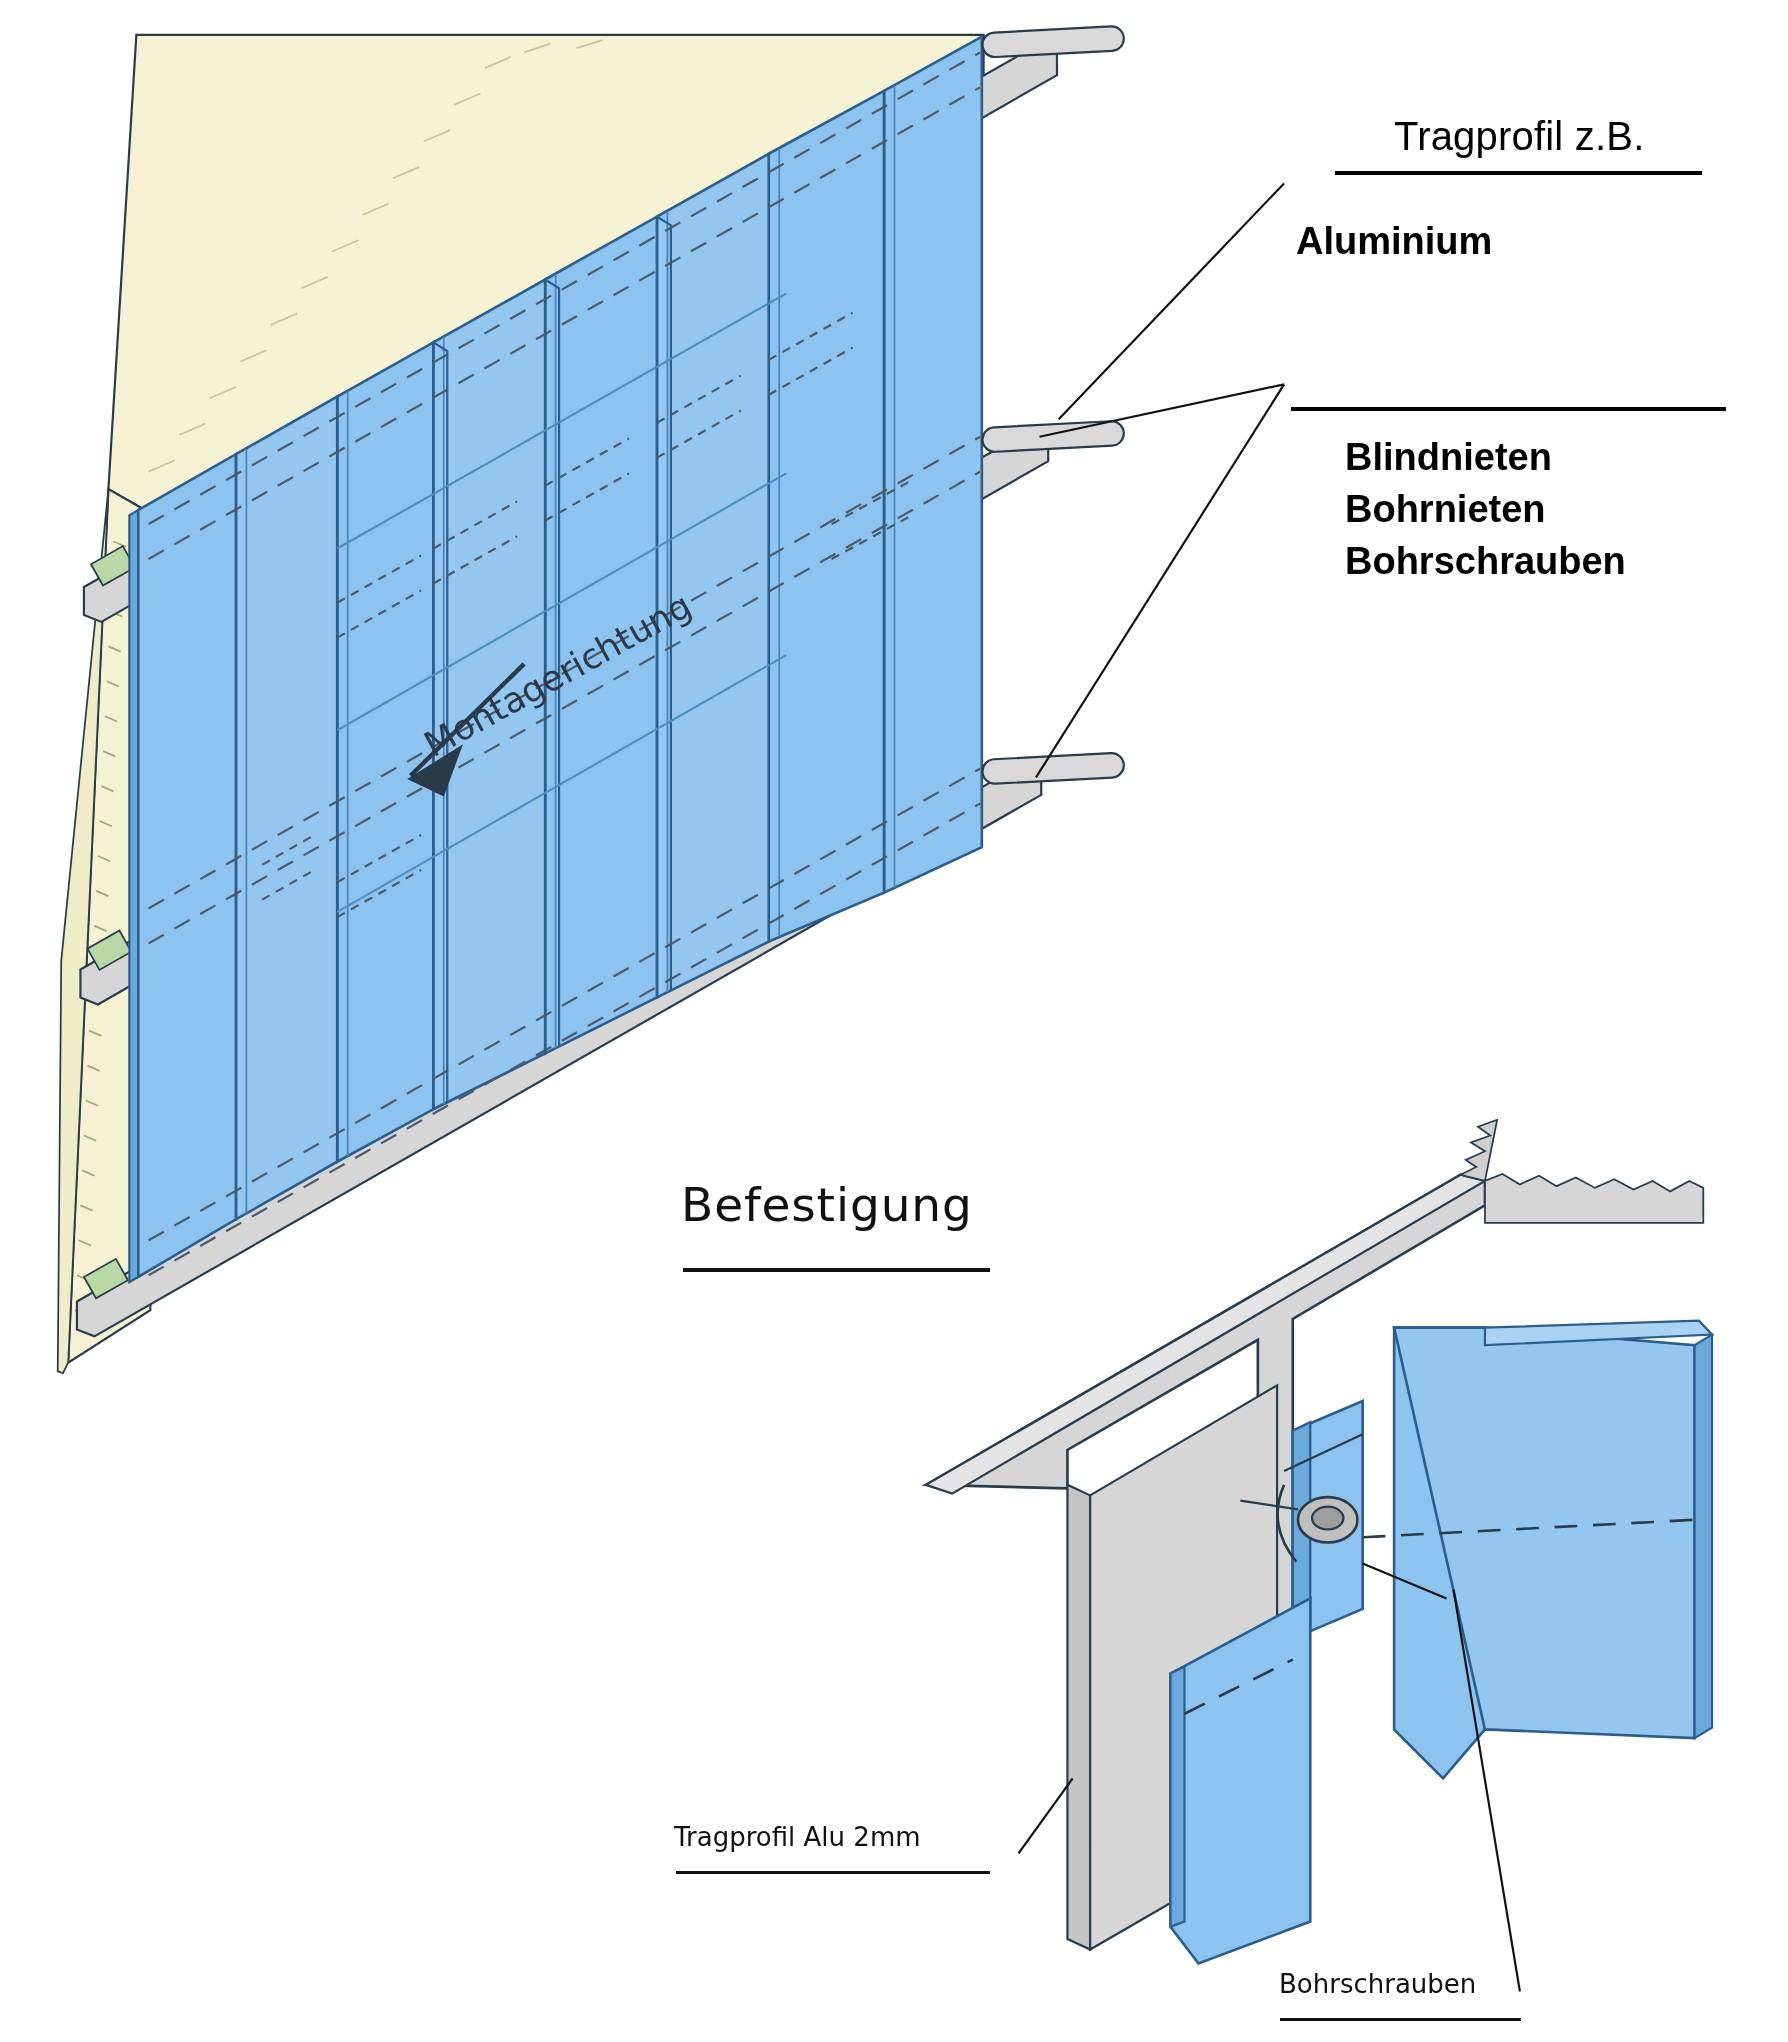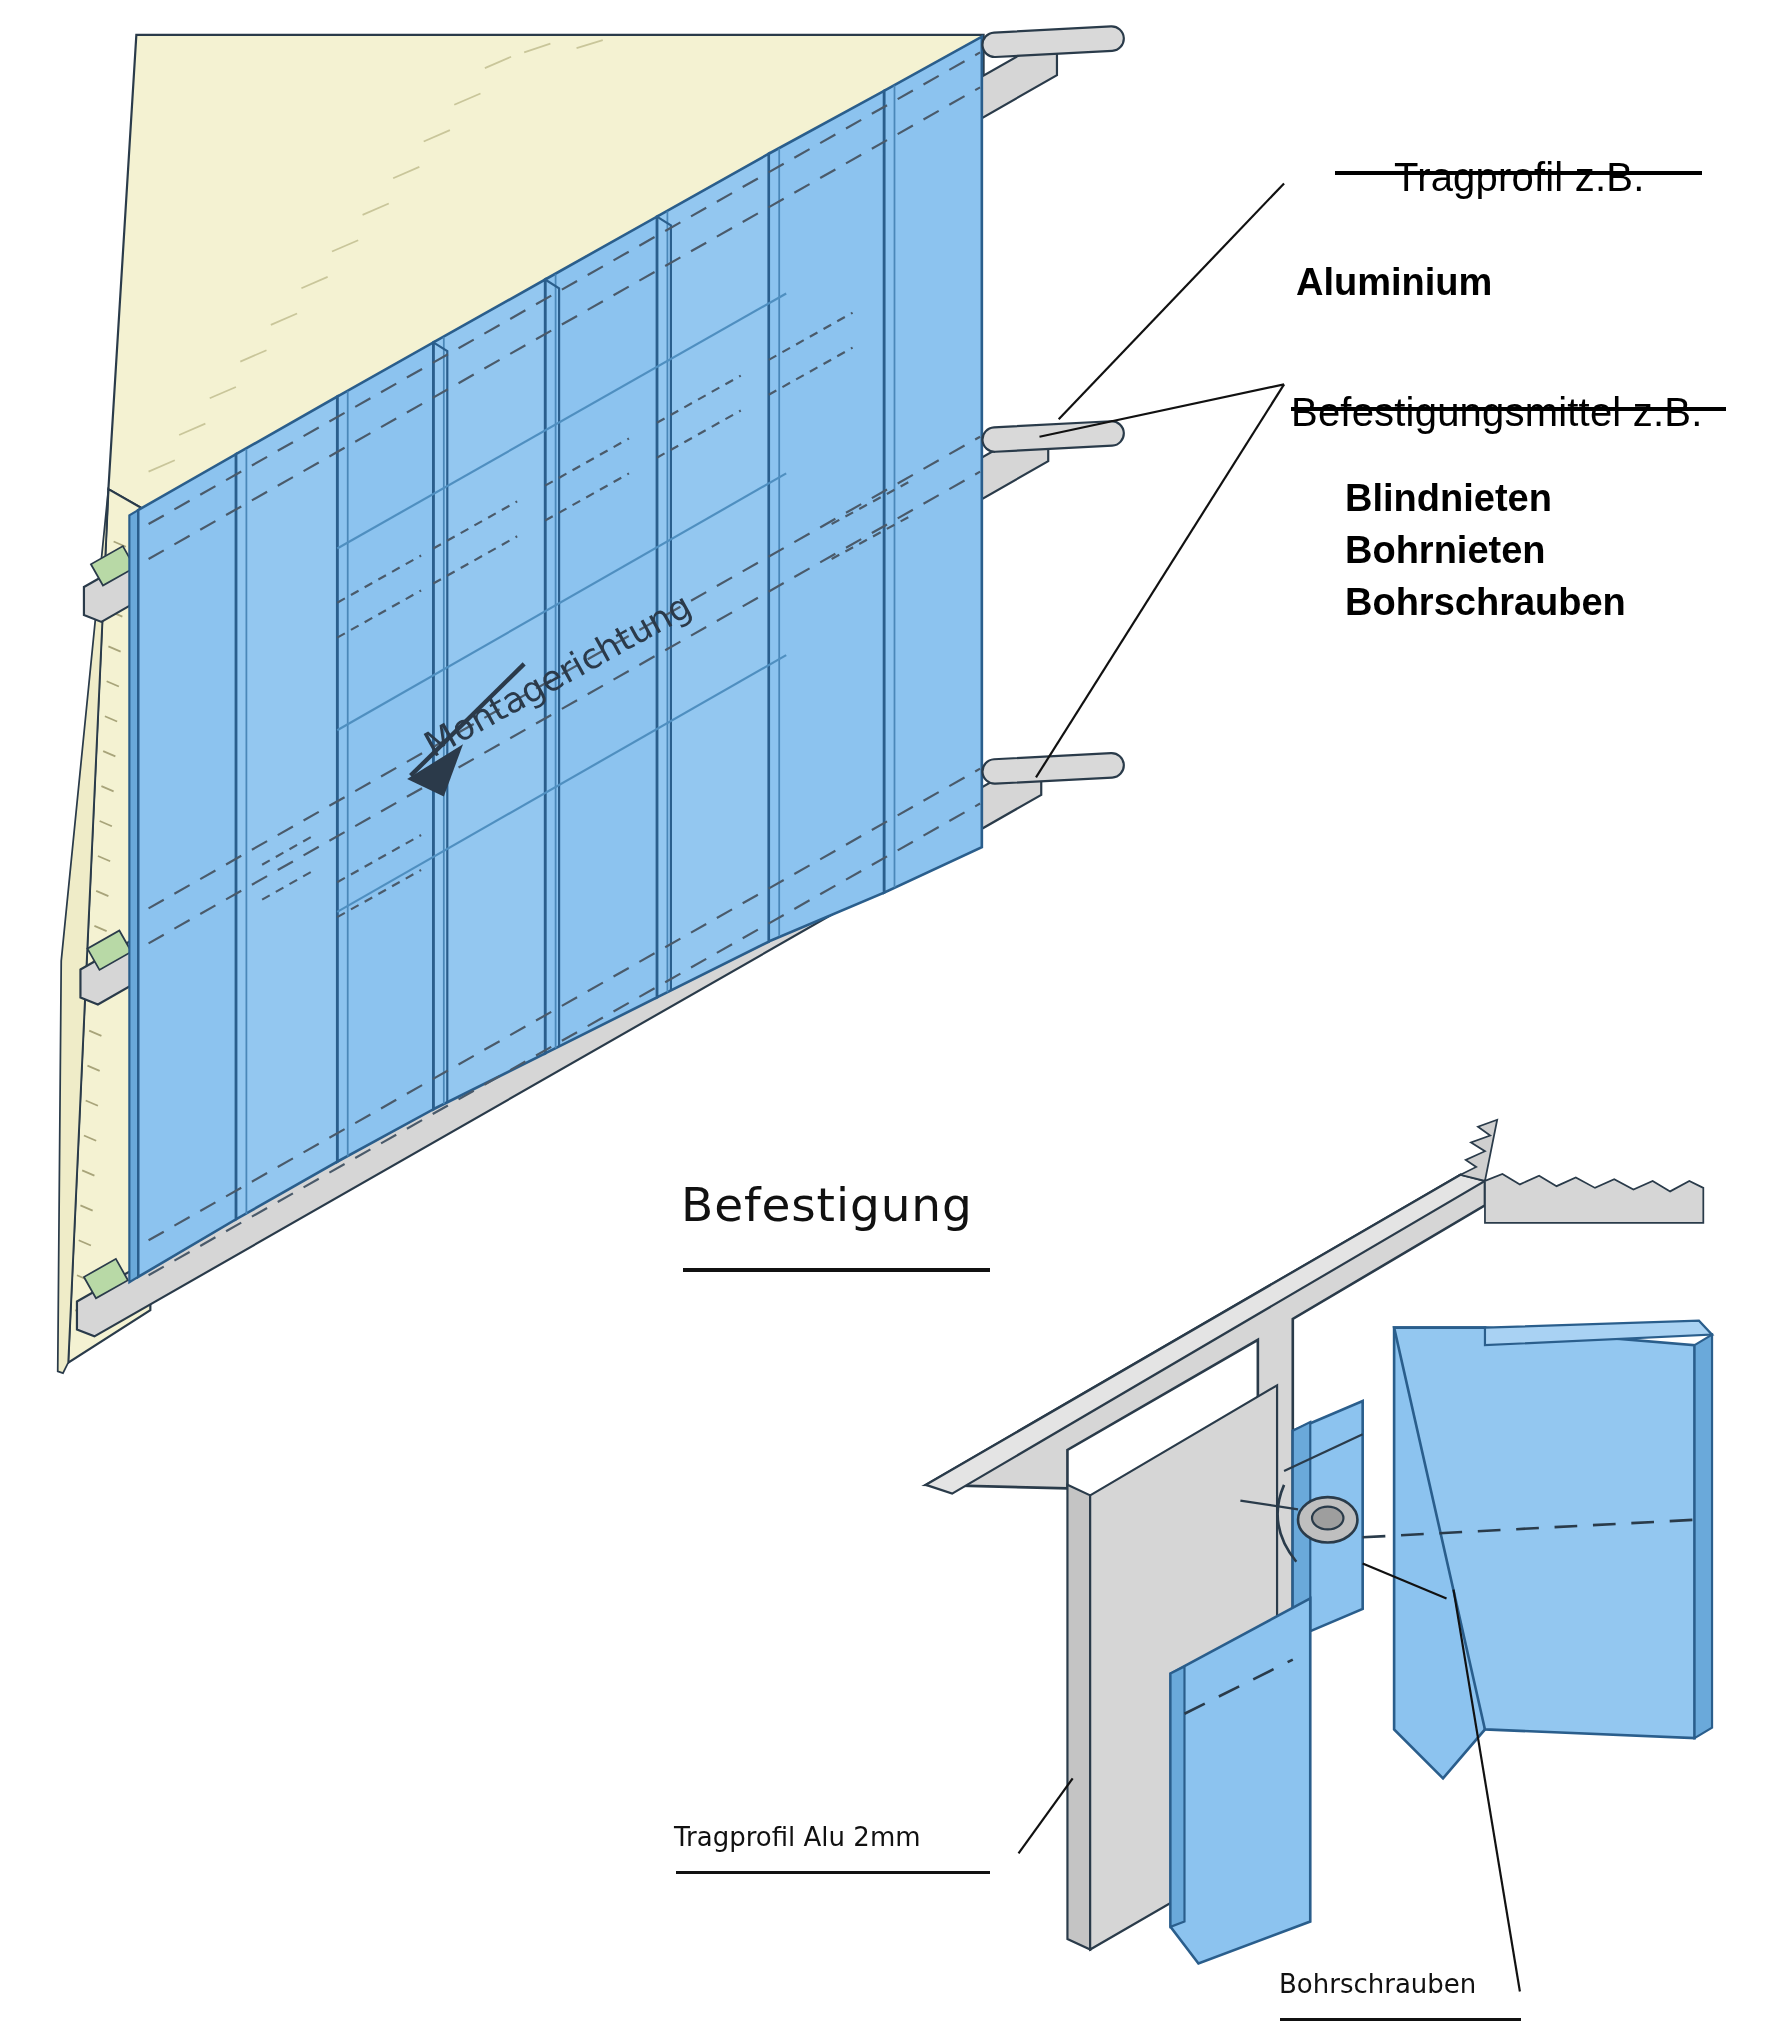--- a/index.html
+++ b/index.html
@@ -19,21 +19,20 @@
     position: absolute;
     left: 0;
     top: 0;
     width: 1789px;
     height: 2043px;
   }
   .label {
     position: absolute;
     color: #000000;
     white-space: pre;
-    margin-top: 41px;
   }
   .label-head {
     font-size: 40px;
     letter-spacing: 0.2px;
   }
   .label-sub {
     font-size: 38px;
     font-weight: bold;
   }
   .rule {
@@ -290,21 +289,20 @@
 
       <path d="M1740,2280 L1664,1820" stroke="#111111" stroke-width="2.5" fill="none"></path>
       <path d="M1560,1790 L1656,1830" stroke="#111111" stroke-width="2.5" fill="none"></path>
     </g>
   </svg>
 
   <div class="label label-head" style="left:1394px; top:114px;">Tragprofil z.B.</div>
   <div class="rule" style="left:1335px; top:171px; width:367px;"></div>
   <div class="label label-sub" style="left:1296px; top:220px;">Aluminium</div>
 
-  <div class="label label-head" style="left:1291px; top:349px;">Befestigungsmittel z.B.</div>
   <div class="rule" style="left:1291px; top:407px; width:435px;"></div>
   <div class="label label-sub" style="left:1345px; top:431px; line-height:52px;">Blindnieten
 Bohrnieten
 Bohrschrauben</div>
 
   <div class="montage handwritten" style="left:437px; top:725px; transform: rotate(-29deg);">Montagerichtung</div>
 
   <div class="title-befestigung handwritten" style="left:681px; top:1177px;">Befestigung</div>
   <div class="title-rule" style="left:683px; top:1268px; width:307px;"></div>
 

